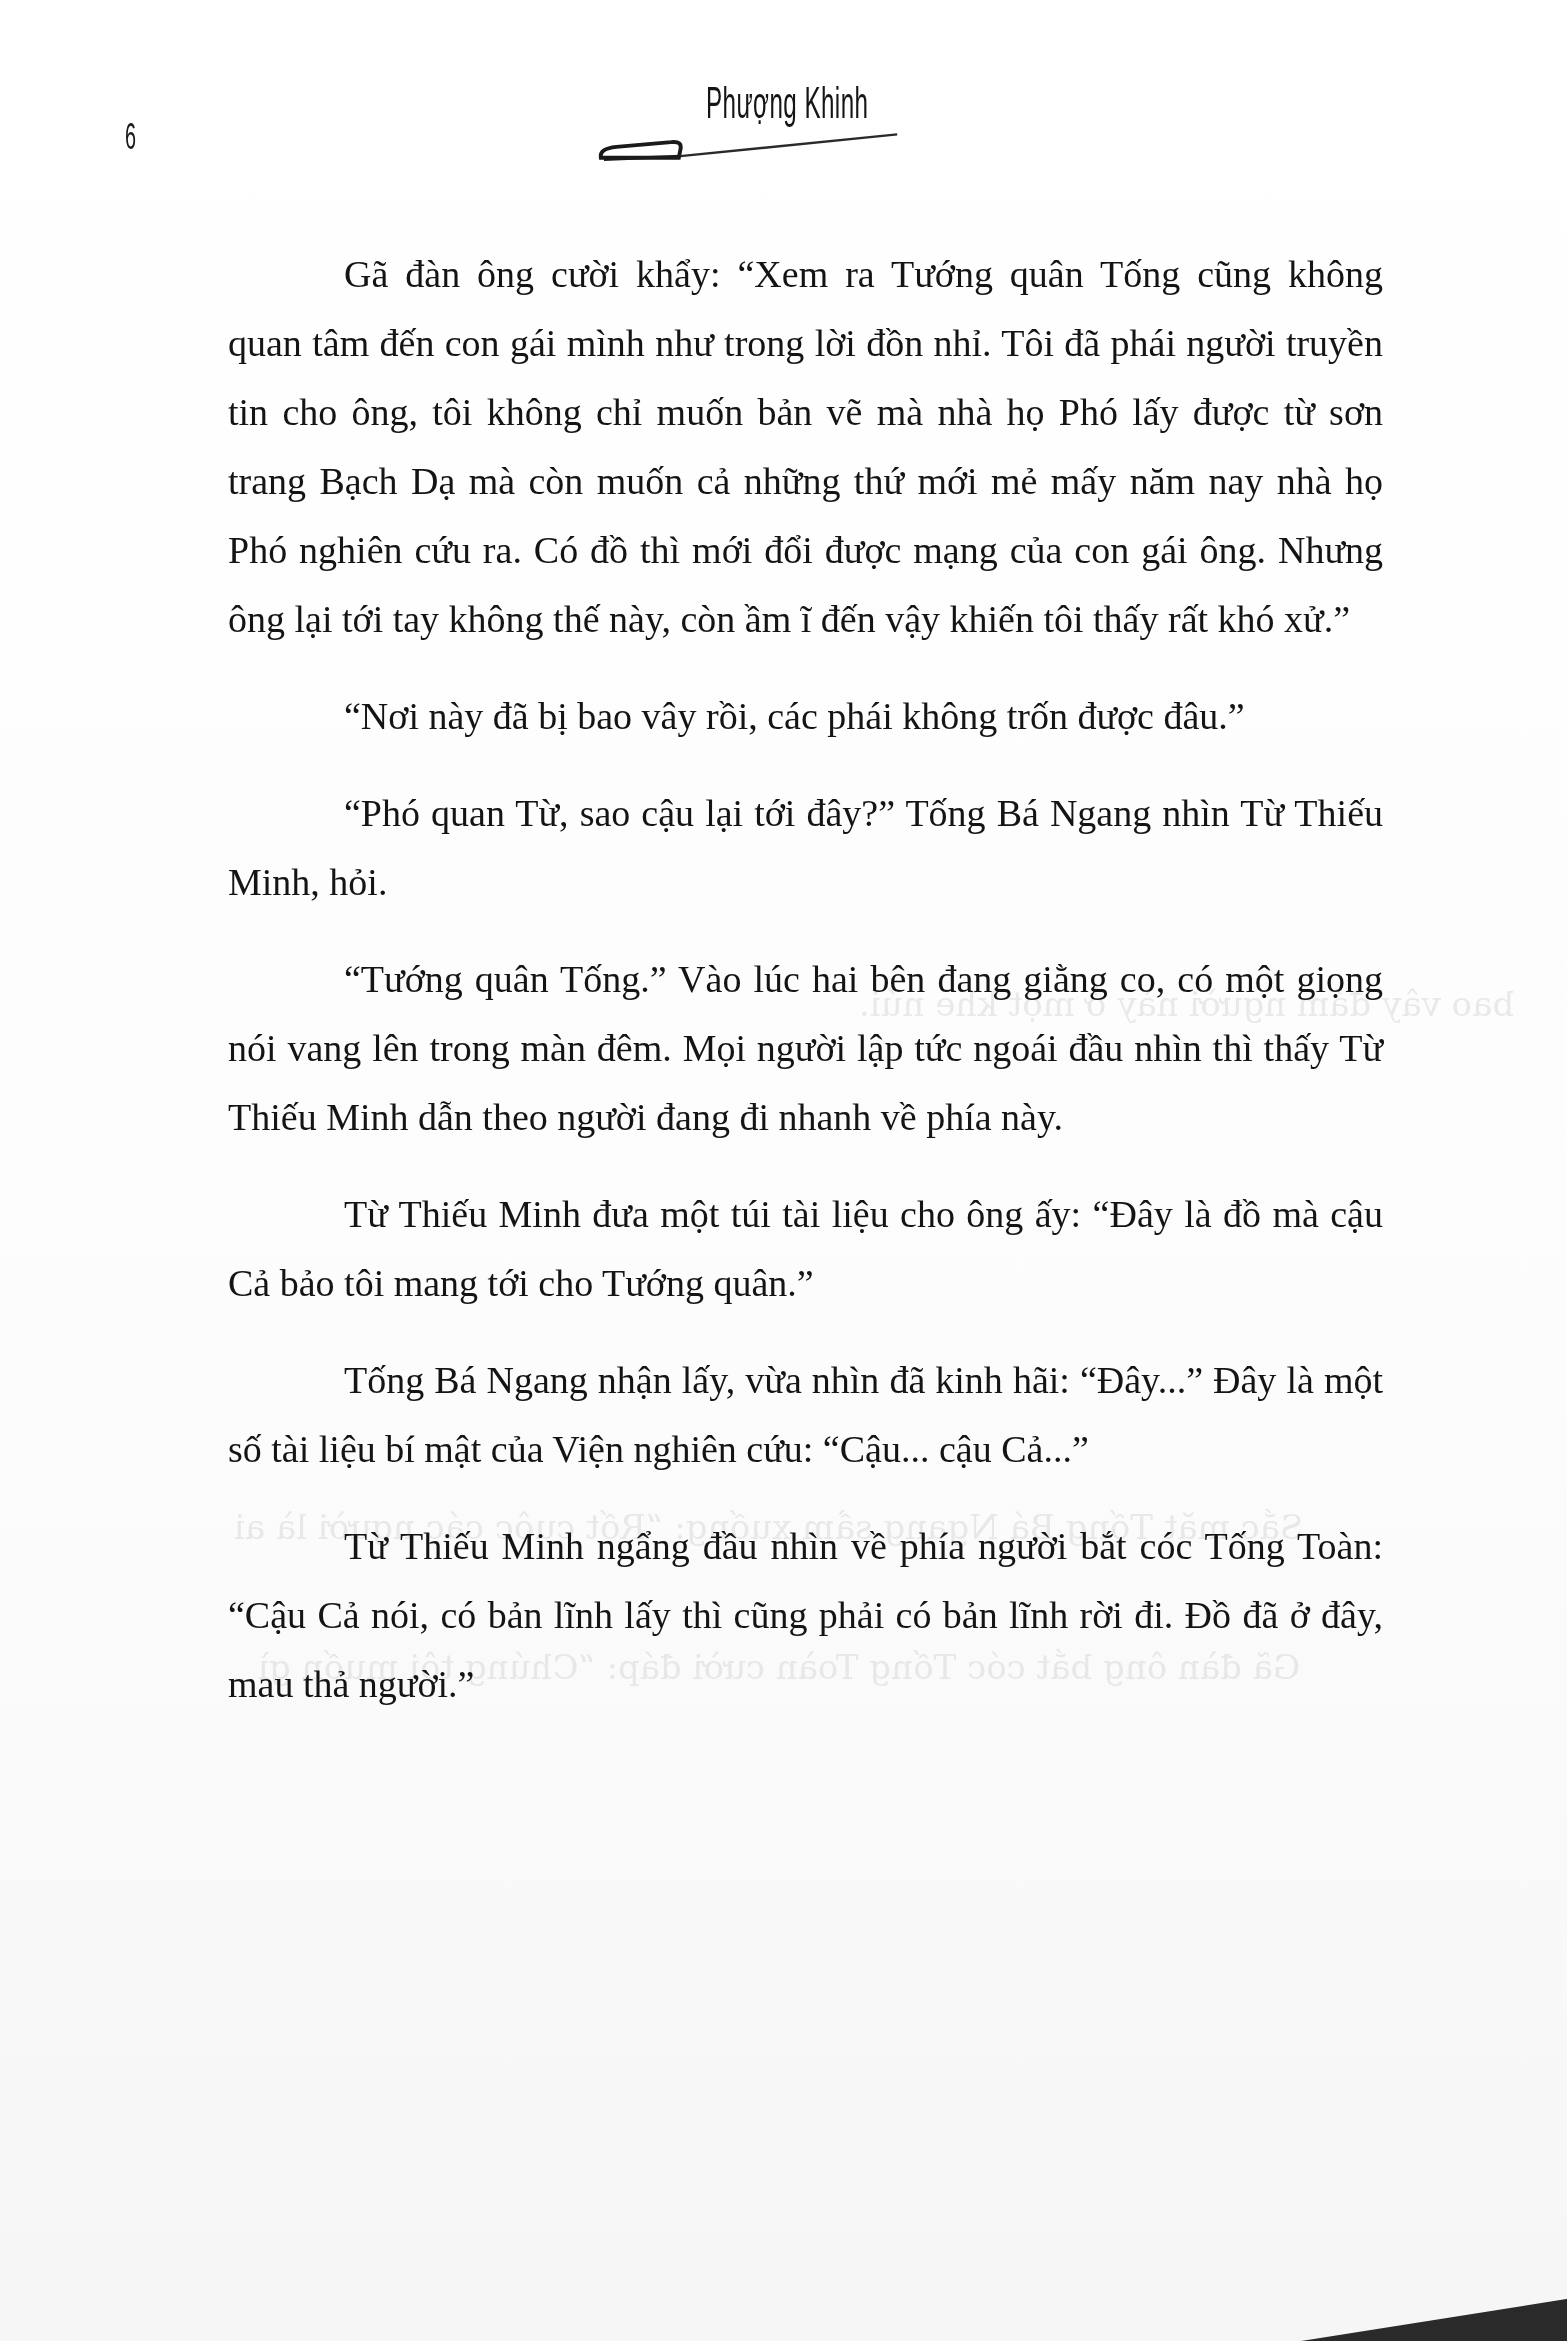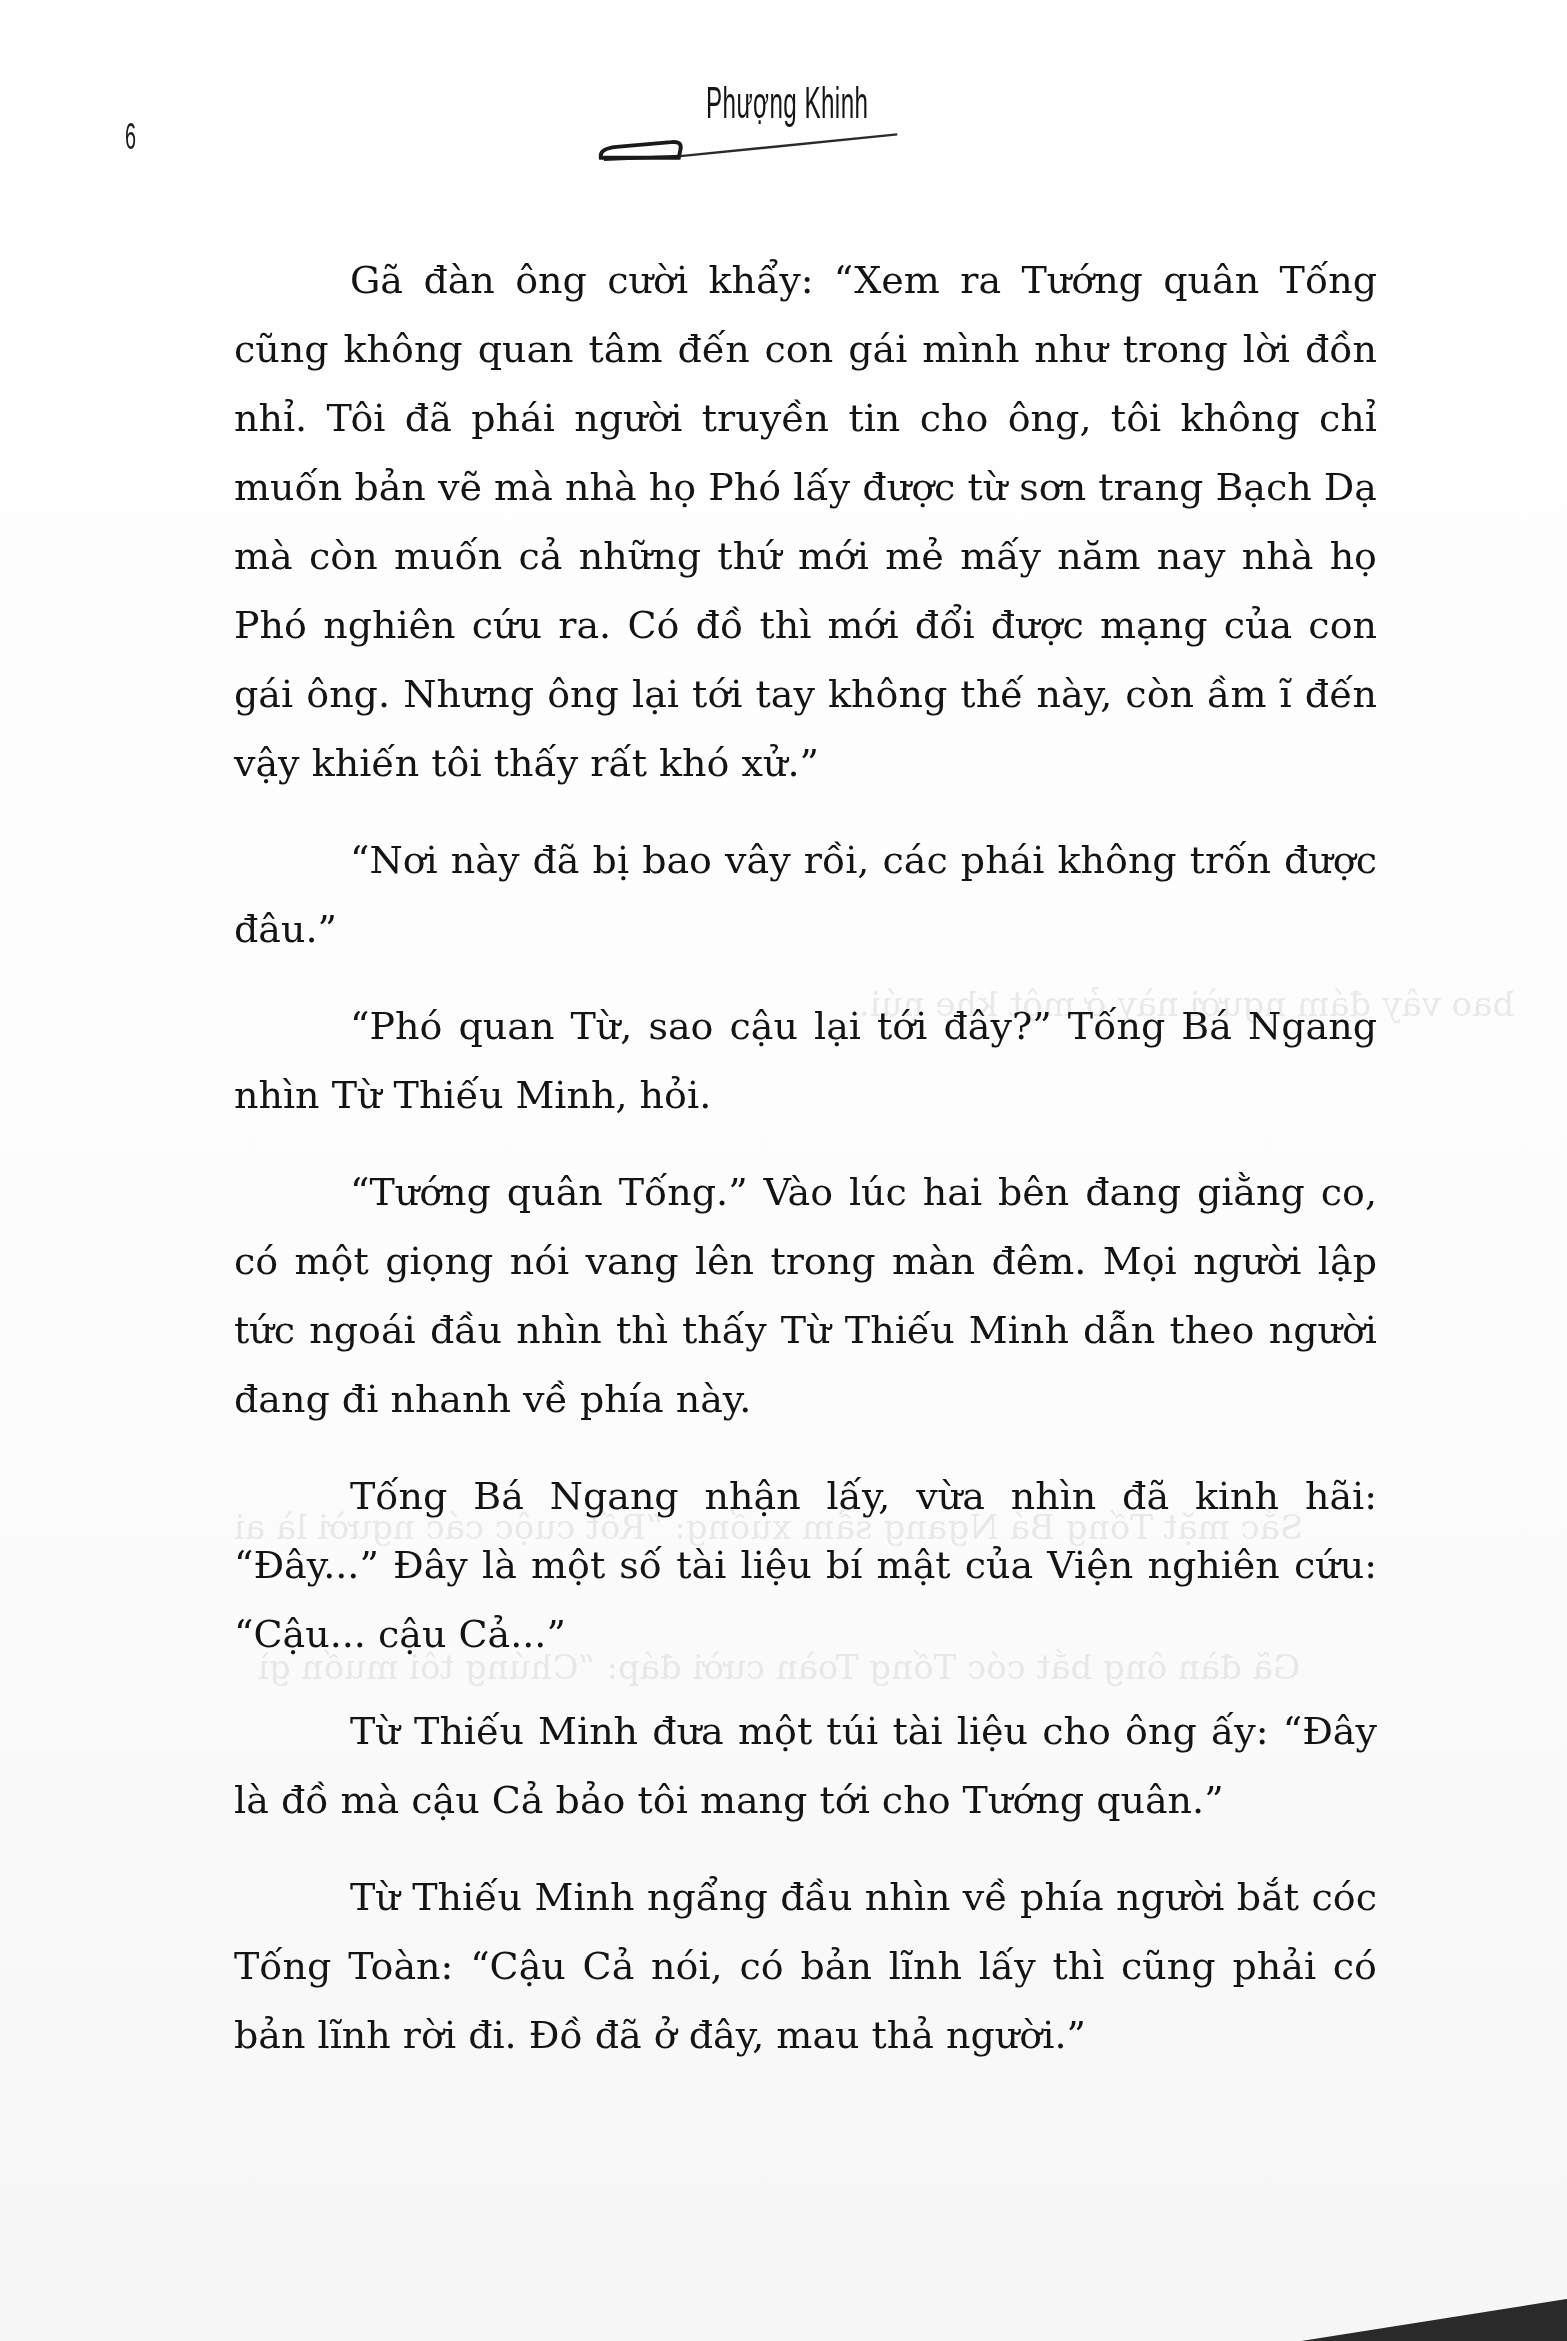--- a/index.html
+++ b/index.html
@@ -39,21 +39,21 @@
       color: #151515;
     }
     .head-ornament {
       position: absolute; left: 593px; top: 125px; width: 312px; height: 39px;
     }
     .body-text {
       position: absolute; left: 222px; top: 234px; width: 1167px;
       font-size: 38px; line-height: 69px;
       text-align: justify;
     }
-    .para { margin: 12px; text-indent: 116px; }
+    .para { margin: 6px; text-indent: 116px; font-family: Liberation Serif, serif; }
     .para.gap { margin-top: 28px; }
     .bleed {
       position: absolute; color: #d9d9d9; font-size: 34px; opacity: 0.55;
       transform: scaleX(-1); white-space: nowrap;
     }
   </style>
 </head>
 <body>
 
 <div class="page">
@@ -70,21 +70,21 @@
 
   <div class="bleed" style="left:859px; top:984px;">bao vây đám người này ở một khe núi.</div>
   <div class="bleed" style="left:234px; top:1507px;">Sắc mặt Tống Bá Ngang sầm xuống: “Rốt cuộc các người là ai</div>
   <div class="bleed" style="left:258px; top:1647px;">Gã đàn ông bắt cóc Tống Toàn cười đáp: “Chúng tôi muốn gì</div>
 
   <div class="body-text">
     <p class="para">Gã đàn ông cười khẩy: “Xem ra Tướng quân Tống cũng không quan tâm đến con gái mình như trong lời đồn nhỉ. Tôi đã phái người truyền tin cho ông, tôi không chỉ muốn bản vẽ mà nhà họ Phó lấy được từ sơn trang Bạch Dạ mà còn muốn cả những thứ mới mẻ mấy năm nay nhà họ Phó nghiên cứu ra. Có đồ thì mới đổi được mạng của con gái ông. Nhưng ông lại tới tay không thế này, còn ầm ĩ đến vậy khiến tôi thấy rất khó xử.”</p>
     <p class="para gap">“Nơi này đã bị bao vây rồi, các phái không trốn được đâu.”</p>
     <p class="para gap">“Phó quan Từ, sao cậu lại tới đây?” Tống Bá Ngang nhìn Từ Thiếu Minh, hỏi.</p>
     <p class="para gap">“Tướng quân Tống.” Vào lúc hai bên đang giằng co, có một giọng nói vang lên trong màn đêm. Mọi người lập tức ngoái đầu nhìn thì thấy Từ Thiếu Minh dẫn theo người đang đi nhanh về phía này.</p>
+    <p class="para gap">Từ Thiếu Minh đưa một túi tài liệu cho ông ấy: “Đây là đồ mà cậu Cả bảo tôi mang tới cho Tướng quân.”</p>
     <p class="para gap">Tống Bá Ngang nhận lấy, vừa nhìn đã kinh hãi: “Đây...” Đây là một số tài liệu bí mật của Viện nghiên cứu: “Cậu... cậu Cả...”</p>
-    <p class="para gap">Từ Thiếu Minh đưa một túi tài liệu cho ông ấy: “Đây là đồ mà cậu Cả bảo tôi mang tới cho Tướng quân.”</p>
     <p class="para gap">Từ Thiếu Minh ngẩng đầu nhìn về phía người bắt cóc Tống Toàn: “Cậu Cả nói, có bản lĩnh lấy thì cũng phải có bản lĩnh rời đi. Đồ đã ở đây, mau thả người.”</p>
 
   </div>
 
   <div class="corner-shadow"></div>
 </div>
 
 
 </body></html>

